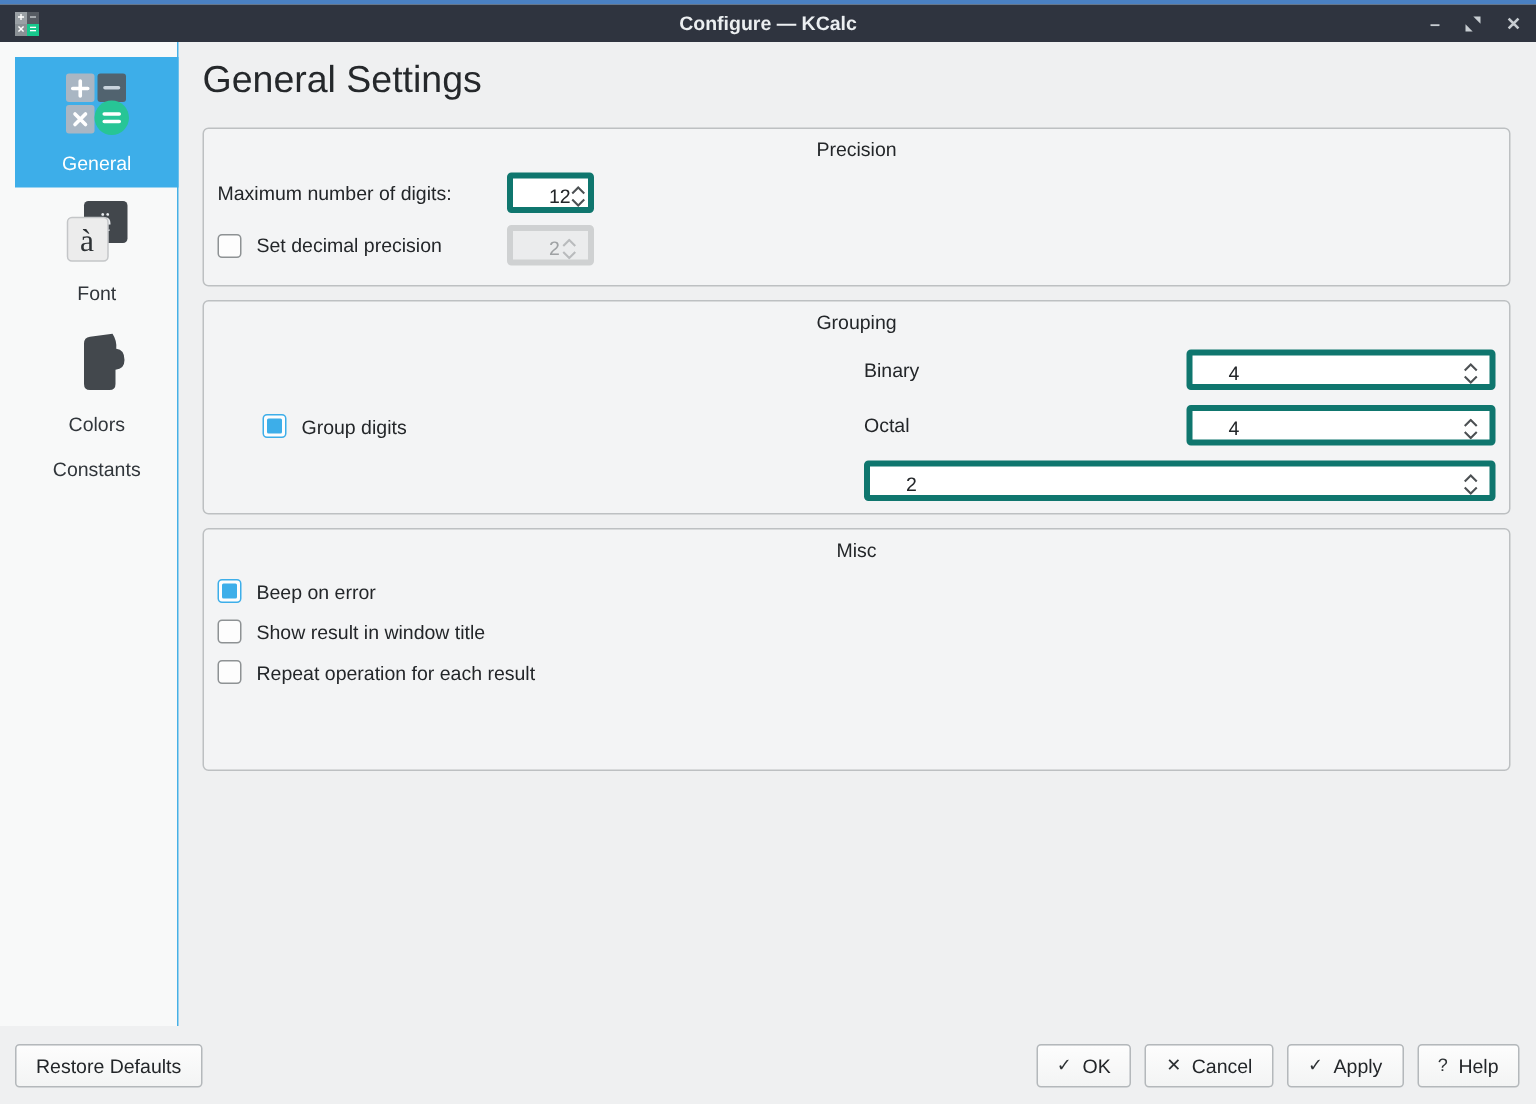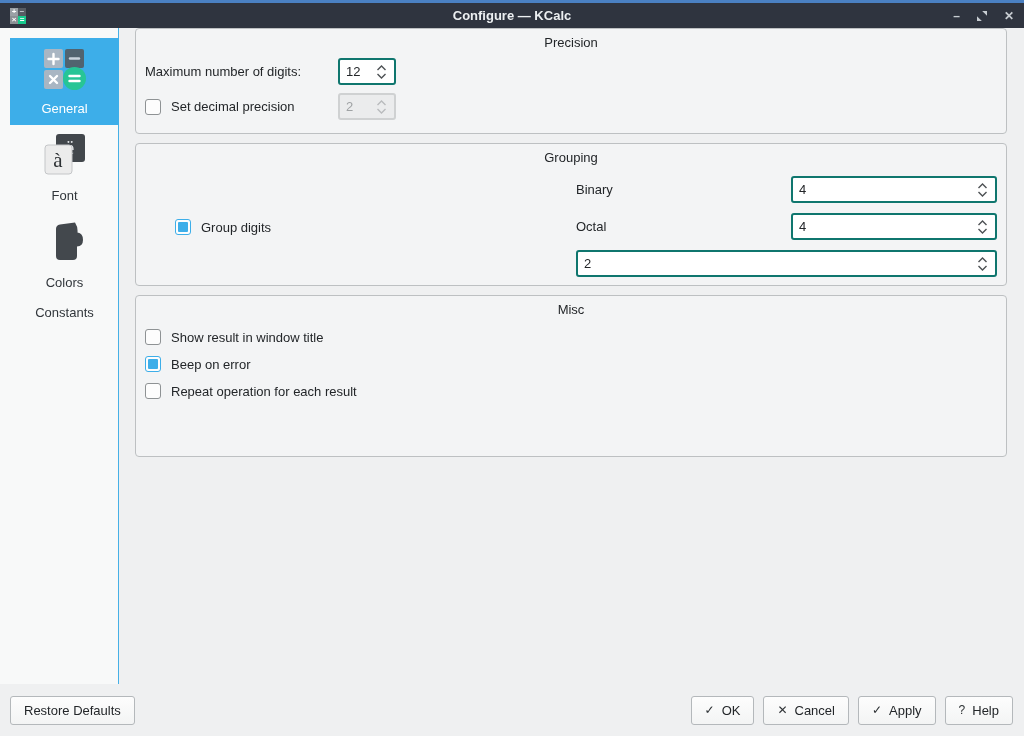--- a/index.html
+++ b/index.html
@@ -72,22 +72,22 @@
   .grp-row .lbl { width:215px; }
   .grp-row .spin { flex:1; }
 
   
   .gb-misc { height:162px; }
   .misc-rows { margin:12px 0 0 9px; display:flex; flex-direction:column; gap:11px; }
   .misc-row { display:flex; align-items:center; gap:10px; height:16px; }
 
   
   .spin {
-    background:#ffffff; border:2px solid #0f766e; border-radius:3px;
-    height:27px; display:flex; align-items:center; padding:0 7px 0 6px;
+    background:#ffffff; border:4px solid #0f766e; border-radius:3px;
+    height:27px; display:flex; align-items:flex-end; padding:0 7px 0 24px;
   }
   .spin .val { flex:1; text-align:left; color:#232629; }
   .spin .arrows { display:flex; flex-direction:column; gap:2px; }
   .spin.small { width:58px; flex:none; }
   .spin.disabled { background:#ebeced; border-color:#cfd1d2; }
   .spin.disabled .val { color:#9fa2a4; }
   .spin.disabled svg polyline { stroke:#b9bbbd; }
 
   .cb { width:16px; height:16px; border-radius:3px; flex:none; }
   .cb.unchecked { border:1px solid #8e9294; background:#fdfdfd; }
@@ -172,20 +172,21 @@
         <span class="side-label">Colors</span>
       </div>
 
       <div class="side-item textonly">
         <span class="side-label">Constants</span>
       </div>
 
     </div>
 
     <div class="content">
+      <h1 class="page-title">General Settings</h1>
 
       <div class="groupbox gb-precision">
         <div class="gb-title">Precision</div>
         <div class="prec-row">
           <span class="lbl">Maximum number of digits:</span>
           <div class="spin small">
             <span class="val">12</span>
             <span class="arrows">
               <svg width="11" height="6">
                   <polyline points="1.5,5 5.5,1 9.5,5" stroke="#4d5154" stroke-width="1.4" fill="none"></polyline>
@@ -263,26 +264,26 @@
               </span>
             </div>
           </div>
         </div>
       </div>
 
       <div class="groupbox gb-misc">
         <div class="gb-title">Misc</div>
         <div class="misc-rows">
           <div class="misc-row">
+            <span class="cb checked"></span>
+            <span>Beep on error</span>
+          </div>
+          <div class="misc-row">
             <span class="cb unchecked"></span>
             <span>Show result in window title</span>
-          </div>
-          <div class="misc-row">
-            <span class="cb checked"></span>
-            <span>Beep on error</span>
           </div>
           <div class="misc-row">
             <span class="cb unchecked"></span>
             <span>Repeat operation for each result</span>
           </div>
         </div>
       </div>
 
     </div>
   </div>

